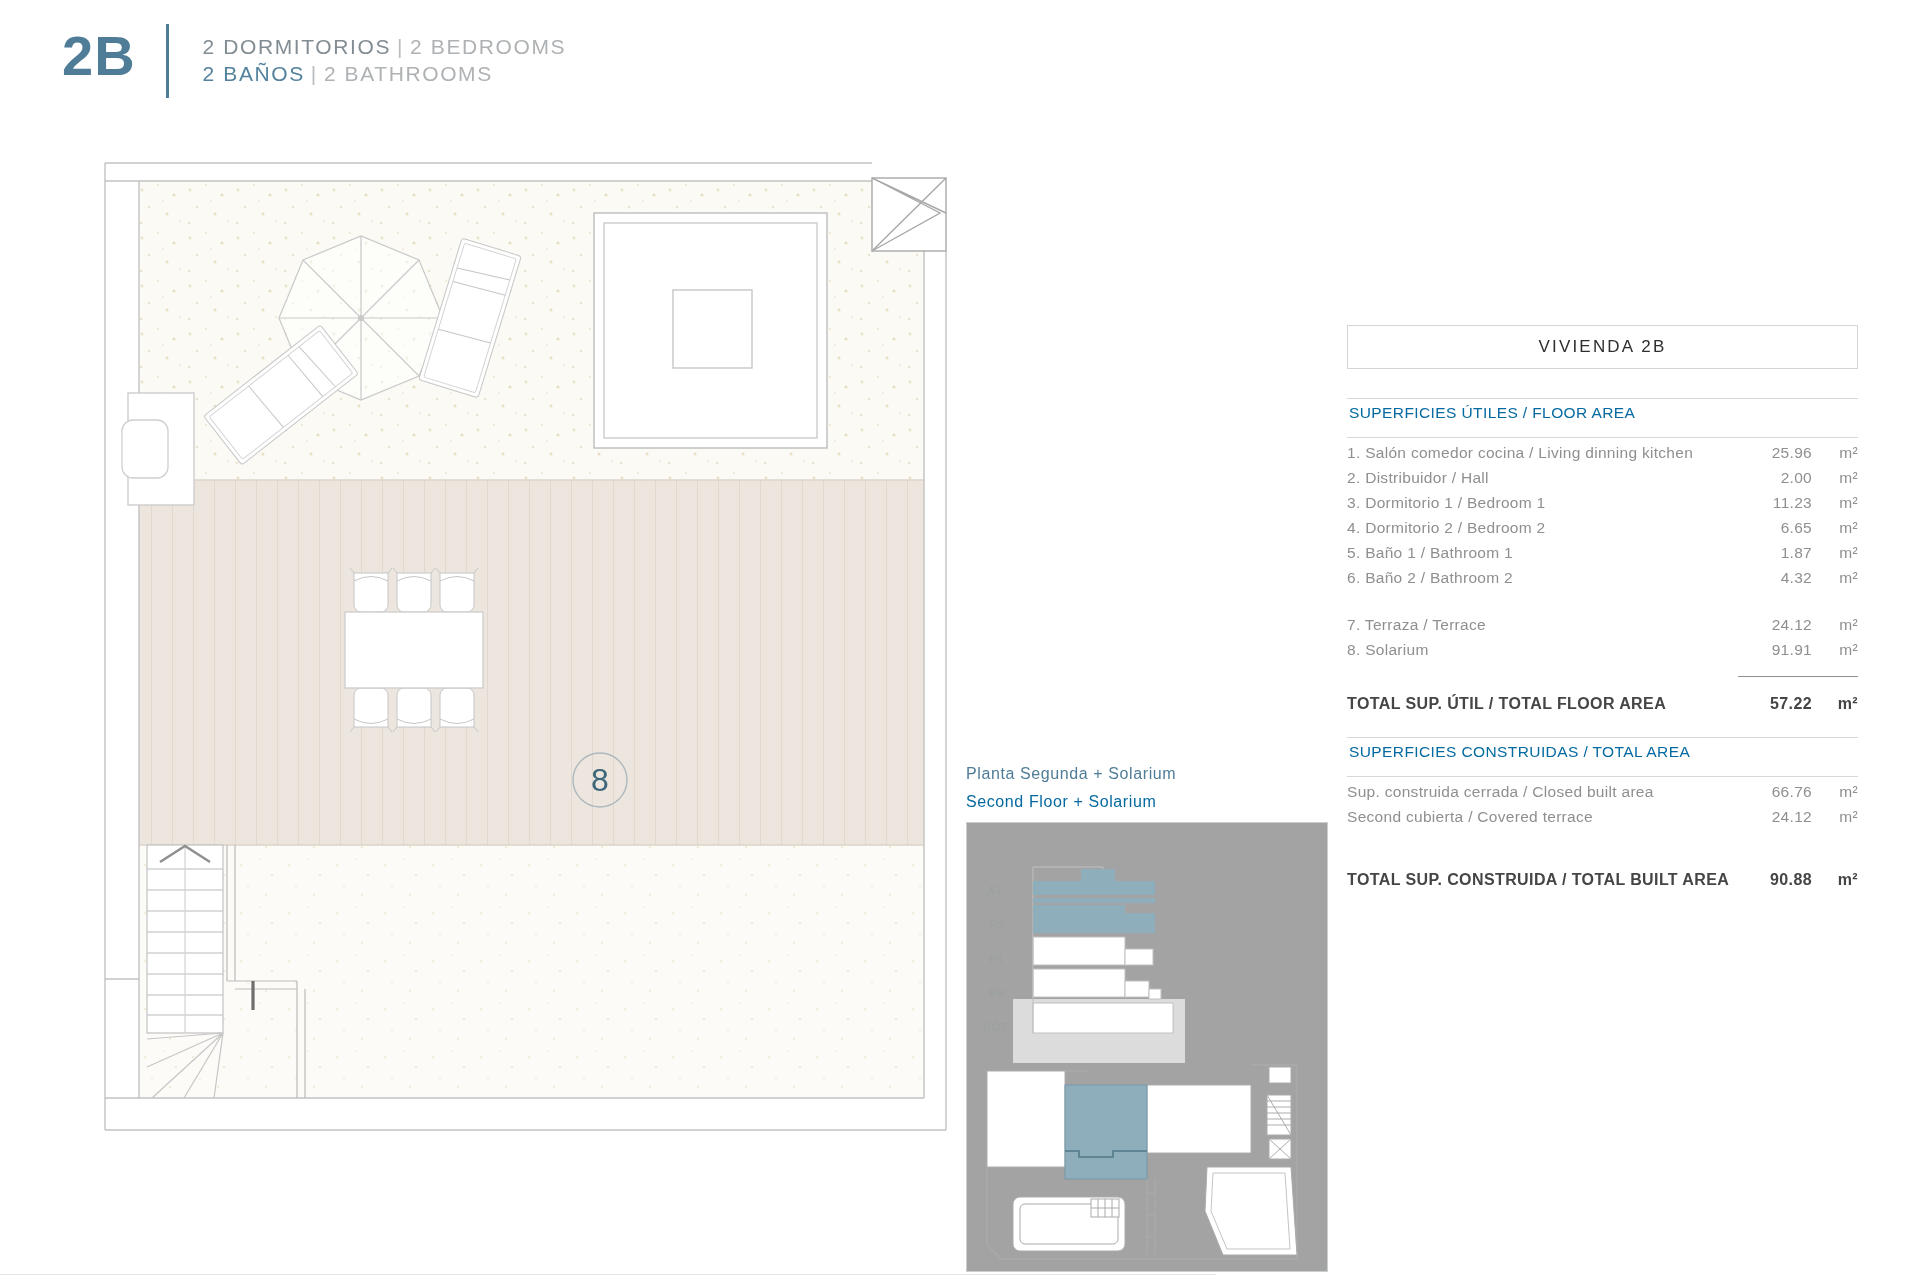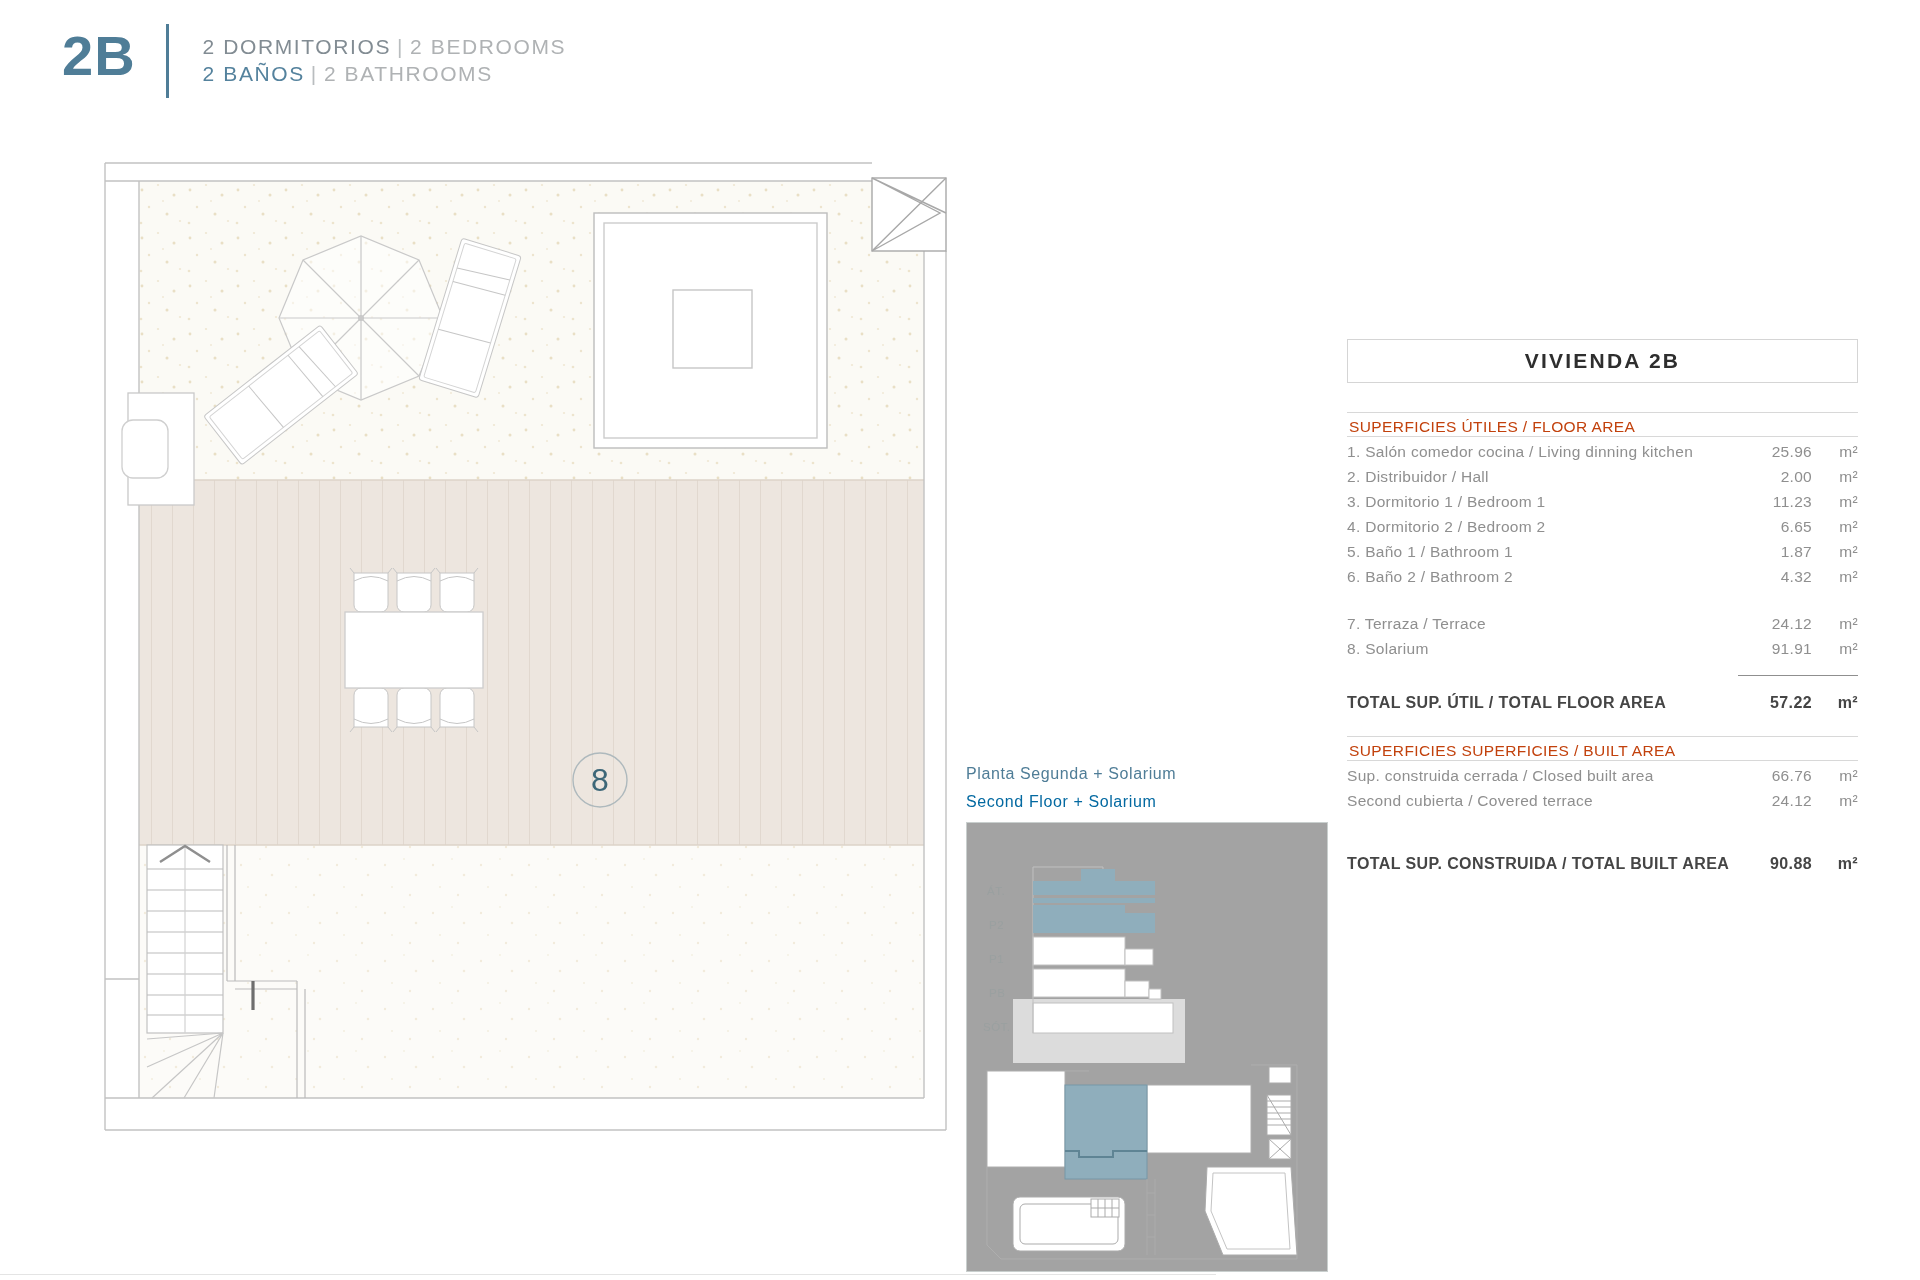--- a/index.html
+++ b/index.html
@@ -18,23 +18,23 @@
   
   .plan-wrap{position:absolute;left:88px;top:133px;width:880px;height:1005px;}
   
   .loc-label{position:absolute;left:966px;top:760px;line-height:28px;font-size:16px;letter-spacing:0.6px;}
   .loc-es{color:var(--accent,#4F7D97);}
   .loc-en{color:#0369a1;}
   .key-box{position:absolute;left:966px;top:822px;width:360px;height:448px;border:1.5px solid #C9CFCE;background:#a3a3a3;}
   
   .area-table{position:absolute;left:1347px;top:325px;width:511px;color:#8F8F8F;}
   .vbox{border:1px solid #D5D5D5;height:42px;display:flex;align-items:center;justify-content:center;
-        font-size:21px;font-weight:bold;letter-spacing:2.2px;color:#2E2E2E;margin-bottom:29px;margin-top:14px;}
-  .sec-head{border-top:1px solid #D8D8D8;border-bottom:1px solid #D8D8D8;padding:5px 2px 0 2px;
-        font-size:15.5px;color:#c2410c;letter-spacing:0.4px;margin-bottom:2px;}
+        font-size:17px;font-weight:normal;letter-spacing:2.2px;color:#2E2E2E;margin-bottom:29px;}
+  .sec-head{border-top:1px solid #D8D8D8;border-bottom:1px solid #D8D8D8;padding:5px 2px 15px 2px;
+        font-size:15.5px;color:#0369a1;letter-spacing:0.4px;margin-bottom:2px;}
   .arow{display:flex;height:25px;align-items:center;font-size:15.5px;letter-spacing:0.3px;}
   .arow .lbl{flex:1;white-space:nowrap;}
   .arow .val{width:74px;text-align:right;}
   .arow .unit{width:46px;text-align:right;}
   .spacer22{height:22px;} .spacer16{height:14px;} .spacer26{height:24px;} .spacer32{height:30px;}
   .tot-divider{margin-left:auto;width:120px;border-top:1px solid #8F8F8F;margin-bottom:6px;}
   .total-row{display:flex;align-items:flex-end;height:30px;font-size:16px;color:#454545;letter-spacing:0.4px;font-weight:bold;}
   .total-row .lbl{flex:1;} .total-row .val{width:74px;text-align:right;} .total-row .unit{width:46px;text-align:right;}
   .page-rule{position:absolute;left:0;top:1274px;width:1216px;height:1px;background:#E4E4E4;}
   svg text{font-family:"Liberation Sans", sans-serif;}
@@ -298,21 +298,21 @@
   <div class="tot-divider"></div>
 
   <div class="total-row">
       <span class="lbl">TOTAL SUP. ÚTIL / TOTAL FLOOR AREA</span>
       <span class="val">57.22</span>
       <span class="unit">m²</span>
     </div>
 
   <div class="spacer26"></div>
 
-  <div class="sec-head">SUPERFICIES SUPERFICIES / BUILT AREA</div>
+  <div class="sec-head">SUPERFICIES CONSTRUIDAS / TOTAL AREA</div>
 
   <div class="arow">
       <span class="lbl">Sup. construida cerrada / Closed built area</span>
       <span class="val">66.76</span>
       <span class="unit">m²</span>
     </div>
   <div class="arow">
       <span class="lbl">Second cubierta / Covered terrace</span>
       <span class="val">24.12</span>
       <span class="unit">m²</span>

